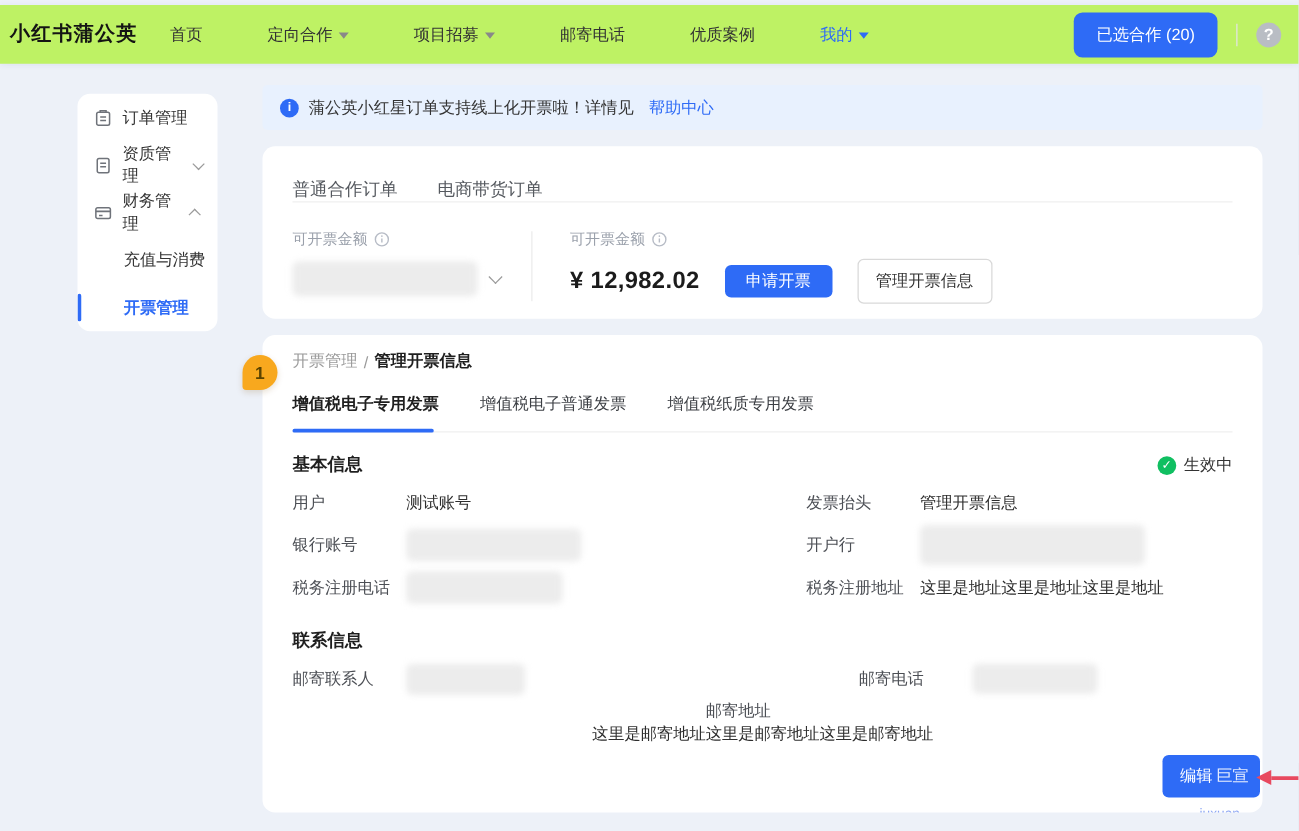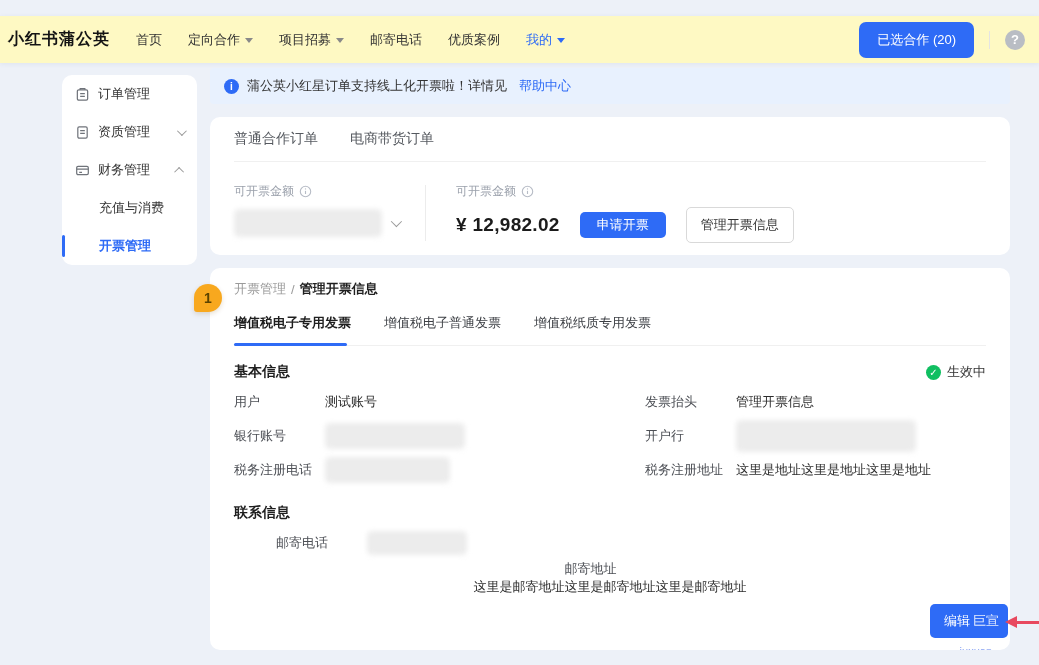--- a/index.html
+++ b/index.html
@@ -1,38 +1,38 @@
 <!DOCTYPE html>
 <html><head>
 <meta charset="utf-8">
 <style>
   * { margin:0; padding:0; box-sizing:border-box; font-family:"Liberation Sans","DejaVu Sans",sans-serif; }
   html,body { background:#dfe6f1; }
   .page { position:relative; width:1039px; height:665px; background:#edf1f8; overflow:hidden; }
 
   
-  .topnav { position:absolute; top:16px; left:0; width:1039px; height:47px; background:#fef9c3;
+  .topnav { position:absolute; top:4px; left:0; width:1039px; height:47px; background:#bef264;
             display:flex; align-items:center; padding:0 14px 0 8px; z-index:5;
             box-shadow:0 1px 5px rgba(30,60,120,.07); }
   .logo { font-size:16px; font-weight:bold; color:#141414; letter-spacing:1px; white-space:nowrap; }
-  .nav-items { display:flex; align-items:center; margin-left:26px; gap:26px; font-size:13px; color:#333; }
+  .nav-items { display:flex; align-items:center; margin-left:26px; gap:52px; font-size:13px; color:#333; }
   .nav-item { display:flex; align-items:center; gap:5px; cursor:pointer; white-space:nowrap; }
   .caret-down { width:0; height:0; border-left:4px solid transparent; border-right:4px solid transparent;
                 border-top:5px solid #898989; margin-top:2px; }
   .nav-item.active { color:#2e6bf6; }
   .nav-item.active .caret-down { border-top-color:#2e6bf6; }
   .nav-right { margin-left:auto; display:flex; align-items:center; gap:15px; }
   .btn-selected { background:#2e6bf6; color:#fff; font-size:13px; border:none; border-radius:7px;
                   padding:9px 18px; cursor:pointer; white-space:nowrap; }
   .nav-divider { width:1px; height:18px; background:#e4e4e4; }
   .help-icon { width:20px; height:20px; border-radius:50%; background:#b9bdc4; color:#fff; font-size:13px;
                font-weight:bold; display:flex; align-items:center; justify-content:center; cursor:pointer; }
 
   
-  .sidebar { position:absolute; left:62px; top:75px; width:135px; background:#fff; border-radius:10px;
+  .sidebar { position:absolute; left:62px; top:75px; width:112px; background:#fff; border-radius:10px;
              overflow:hidden; padding:0; }
   .side-item { position:relative; height:38px; display:flex; align-items:center; padding-left:13px;
                gap:8px; font-size:13px; color:#333; cursor:pointer; }
   .side-item.sub { padding-left:37px; }
   .side-item.active { color:#2e6bf6; font-weight:bold; }
   .active-bar { position:absolute; left:0; top:8px; width:3px; height:22px; background:#2e6bf6; border-radius:2px; }
   .side-icon { width:15px; height:15px; flex-shrink:0; }
   .side-chevron { margin-left:auto; margin-right:13px; width:7px; height:7px;
                   border-right:1.4px solid #9a9a9a; border-bottom:1.4px solid #9a9a9a; }
   .side-chevron.down { transform:rotate(45deg) translateY(-2px); }
@@ -43,21 +43,21 @@
   .banner { height:36px; background:#e8f1fe; border-radius:4px; display:flex; align-items:center;
             padding:0 14px; font-size:13px; color:#333; gap:8px; }
   .info-badge { width:15px; height:15px; border-radius:50%; background:#2e6bf6; color:#fff; font-size:10px;
                 font-weight:bold; display:flex; align-items:center; justify-content:center; flex-shrink:0; }
   .banner-link { color:#2e6bf6; margin-left:4px; cursor:pointer; text-decoration:none; }
 
   .card { background:#fff; border-radius:10px; }
   .card1 { margin-top:13px; height:138px; padding:0 24px; }
   .order-tabs { display:flex; gap:32px; height:45px; align-items:center; border-bottom:1px solid #f0f0f0;
                 font-size:14px; color:#55595f; }
-  .order-tab { position:relative; height:100%; display:flex; align-items:center; cursor:pointer; }
+  .order-tab { position:relative; height:100%; display:flex; align-items:flex-end; cursor:pointer; }
   .order-tab.active { color:#2e6bf6; font-weight:bold; }
   .order-tab.active::after { content:""; position:absolute; bottom:-1px; left:50%; transform:translateX(-50%);
                              width:66px; height:3px; background:#2e6bf6; border-radius:2px; }
 
   .account-row { display:flex; align-items:flex-start; margin-top:21px; }
   .acc-label { font-size:12px; color:#9aa0ab; display:flex; align-items:center; gap:5px; }
   .info-outline { width:13px; height:13px; flex-shrink:0; }
   .redact { background:#ececec; border-radius:5px; filter:blur(2.5px); }
   .acc-dd-row { display:flex; align-items:center; gap:9px; margin-top:9px; }
   .dd-chevron { width:8px; height:8px; border-right:1.4px solid #9a9a9a; border-bottom:1.4px solid #9a9a9a;
@@ -289,20 +289,24 @@
           <span class="f-label">税务注册地址</span>
           <span class="f-value">这里是地址这里是地址这里是地址</span>
         </div>
       </div>
 
       <div class="section-head">
         <span class="section-title">联系信息</span>
       </div>
 
       <div class="fields">
+        <div class="field">
+          <span class="f-label">邮寄联系人</span>
+          <span class="redact r-d"></span>
+        </div>
         <div class="field shift">
           <span class="f-label">邮寄电话</span>
           <span class="redact r-e"></span>
         </div>
         <div class="field" style="grid-column:1 / span 2;flex-direction:column;">
           <span class="f-label">邮寄地址</span>
           <span class="f-value">这里是邮寄地址这里是邮寄地址这里是邮寄地址</span>
         </div>
       </div>
 

